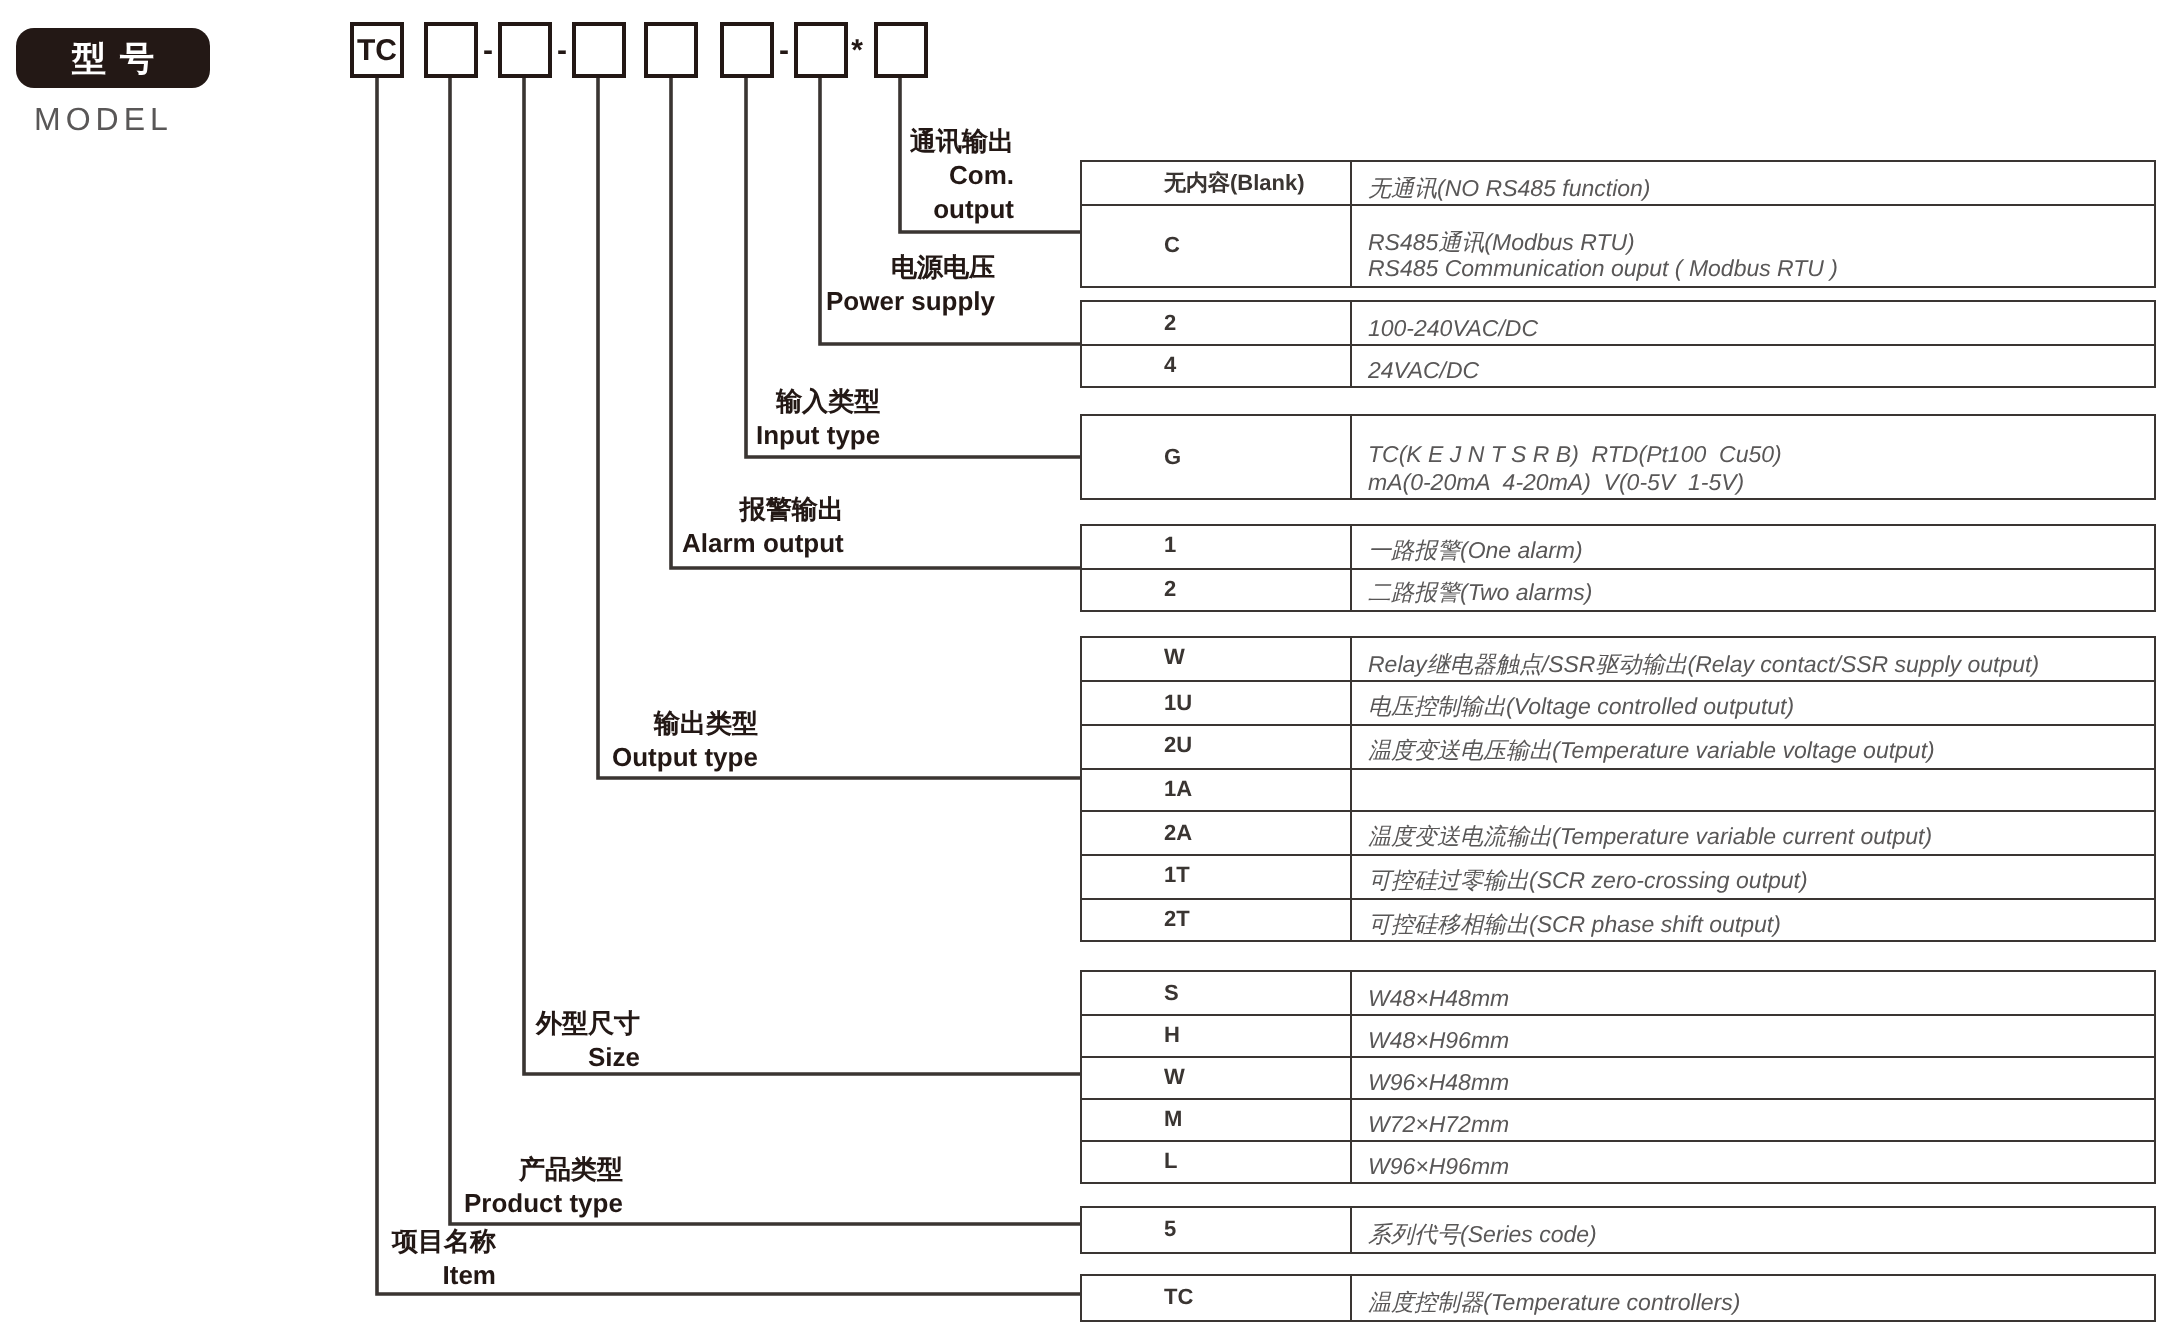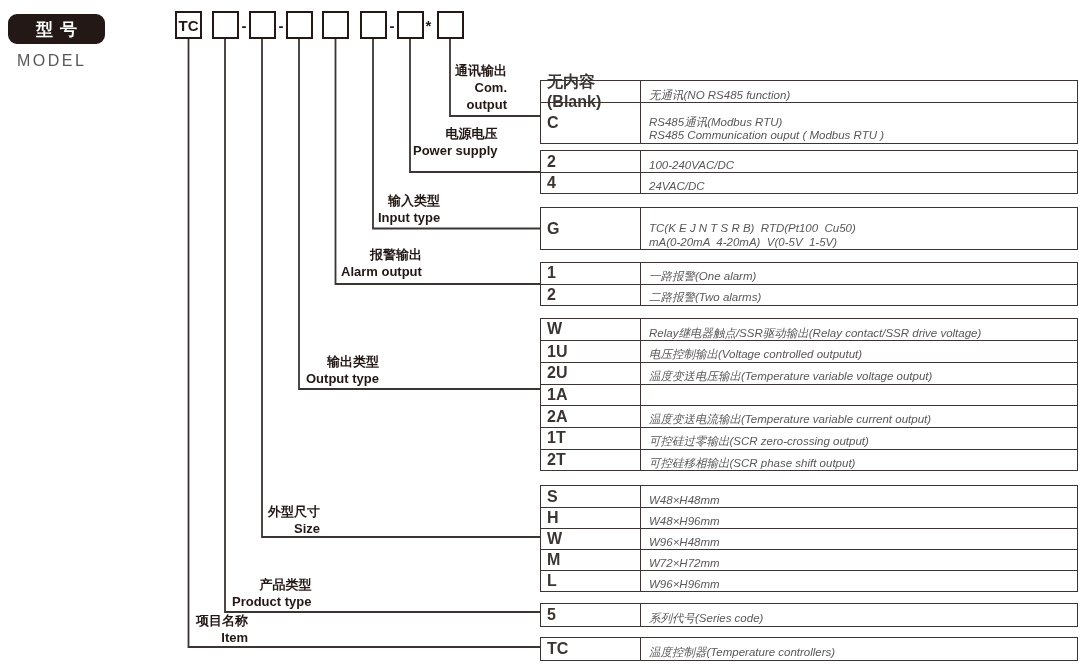--- a/index.html
+++ b/index.html
@@ -22,22 +22,22 @@
 
   svg.lines { position:absolute; left:0; top:0; }
 
   
   .sec-label { position:absolute; color:#231815; font-weight:bold; font-size:13px; line-height:17px; white-space:nowrap;text-align:right; }
 
   
   .tbl { position:absolute; left:540px; width:538px; border:1.6px solid #3a3532; background:#fff; }
   .trow { display:flex; align-items:stretch; }
   .trow + .trow { border-top:1.5px solid #3a3532; }
-  .cc { flex:0 0 100px; width:100px; border-right:1.5px solid #3a3532; font-weight:bold; font-size:16px;
-        color:#3a3532; padding-left:6px; display:flex; align-items:center; }
+  .cc { flex:0 0 100px; width:100px; border-right:1.5px solid #3a3532; font-weight:bold; font-size:11px;
+        color:#3a3532; padding-left:6px; display:flex; align-items:center;margin-left:35px; }
   .cd { flex:1; color:#595757; font-size:11.5px; line-height:13.5px; padding-left:8px;
         display:flex; flex-direction:column; justify-content:flex-end; white-space:pre-wrap;font-style:italic; }
 </style>
 </head>
 <body>
 
 <div class="canvas">
 
   <div class="badge">
     <span>型号</span>
@@ -157,21 +157,21 @@
       <div class="cd">
         <div>二路报警(Two alarms)</div>
       </div>
     </div>
   </div>
 
   <div class="tbl" style="top:317.5px">
     <div class="trow" style="height:21.7px">
       <div class="cc">W</div>
       <div class="cd">
-        <div>Relay继电器触点/SSR驱动输出(Relay contact/SSR drive voltage)</div>
+        <div>Relay继电器触点/SSR驱动输出(Relay contact/SSR supply output)</div>
       </div>
     </div>
     <div class="trow" style="height:21.7px">
       <div class="cc">1U</div>
       <div class="cd">
         <div>电压控制输出(Voltage controlled outputut)</div>
       </div>
     </div>
     <div class="trow" style="height:21.7px">
       <div class="cc">2U</div>

